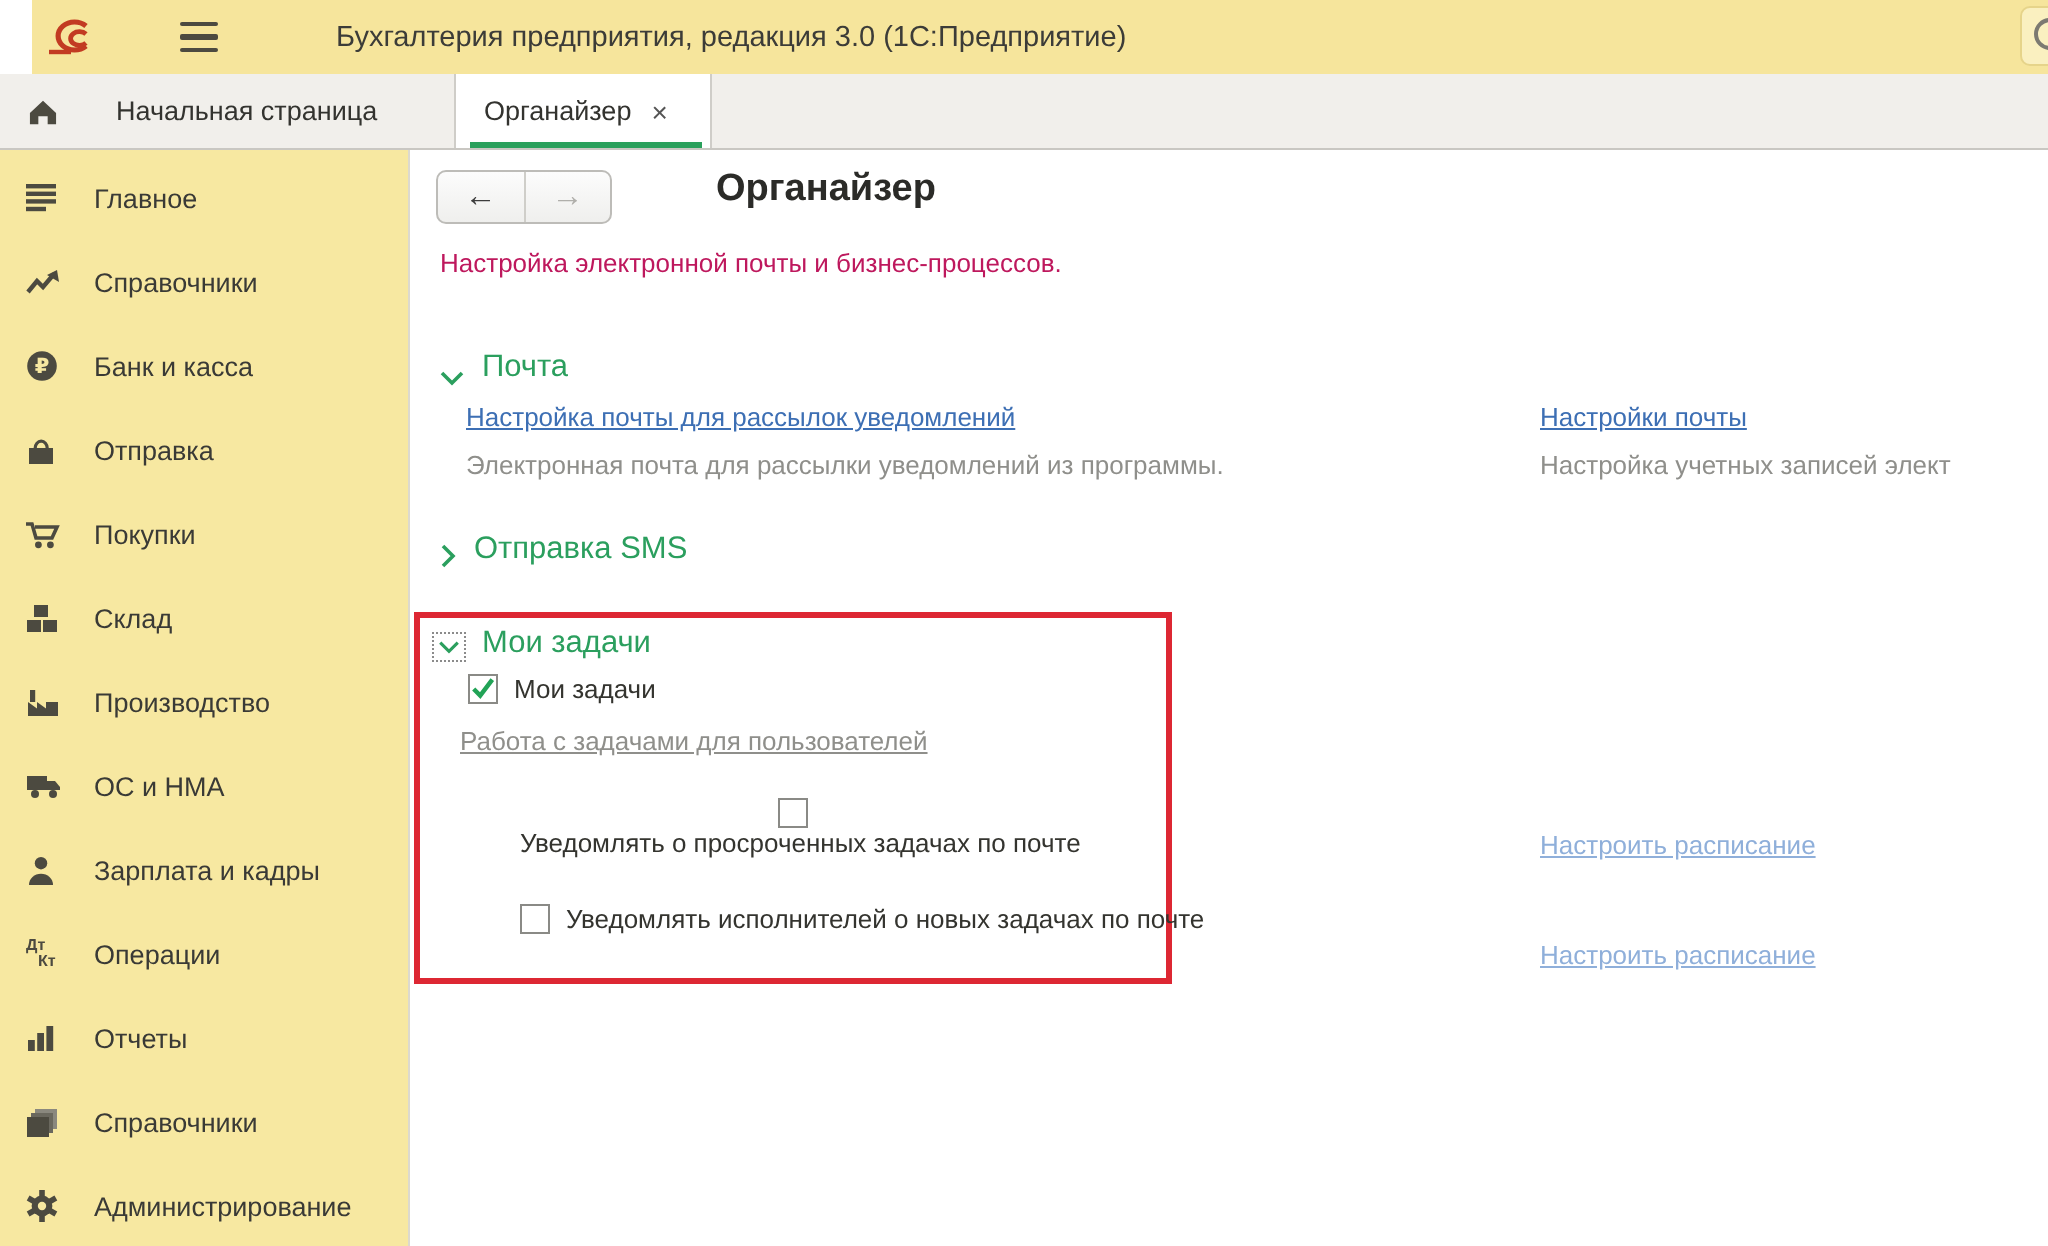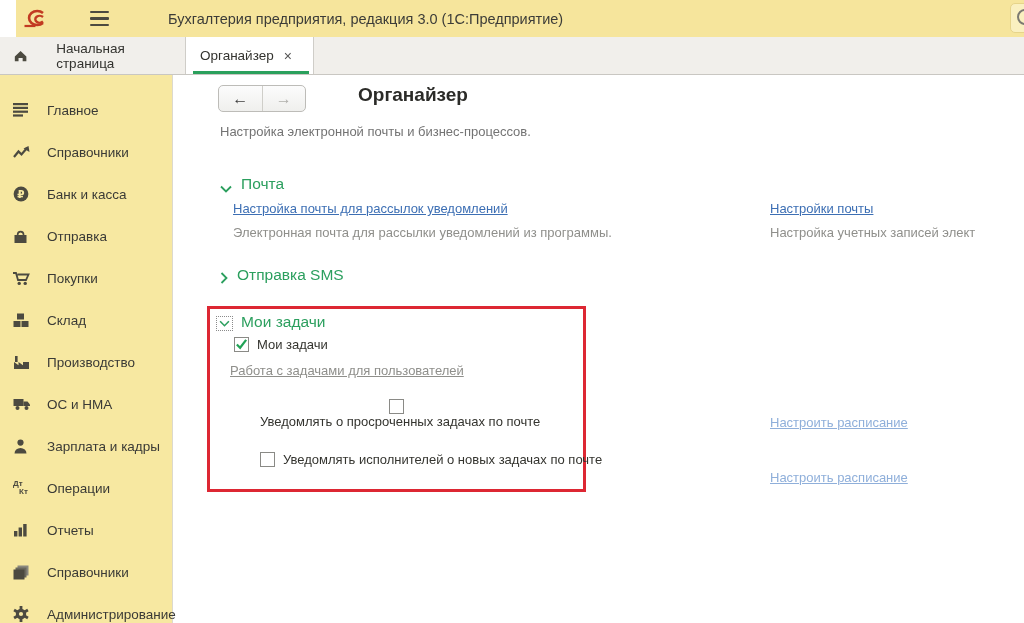--- a/index.html
+++ b/index.html
@@ -24,50 +24,50 @@
   }
   
   .tabbar {
     position:absolute; left:0; top:37px; width:1024px; height:38px;
     background:#f1efeb; border-bottom:1px solid #c9c7c2; display:flex;
   }
   .tab {
     height:100%; display:flex; align-items:center; padding:0 14px;
     font-size:13.5px; color:#33332f; cursor:pointer;
   }
-  .tab.home { border-right:1px solid #cfcdc8; width:186px;gap:20px; }
+  .tab.home { border-right:1px solid #cfcdc8; width:228px;gap:20px; }
   .tab.home .home-ic { margin-right:9px; }
   .tab.active {
     position:relative; background:#fff; border-right:1px solid #cfcdc8; width:128px;
   }
   .tab.active::after {
     content:""; position:absolute; left:7px; right:4px; bottom:0; height:3px; background:#2aa05c;
   }
   .tab .close-x { margin-left:10px; font-size:14px; color:#555; line-height:1; }
   
   .sidebar {
-    position:absolute; left:0; top:75px; width:173px; height:548px;
-    background:#f7e8a1; border-right:1px solid #dcd9ce; padding-top:14px;
+    position:absolute; left:0; top:75px; width:205px; height:548px;
+    background:#f7e8a1; border-right:1px solid #dcd9ce; padding-top:3px;
   }
   .sb-item { height:42px; display:flex; align-items:center; padding-left:13px; cursor:pointer; }
   .sb-ic { width:23px; min-width:23px; height:17px; margin-right:11px; display:flex; align-items:center; }
   .sb-label { font-size:13.5px; color:#3a3a36; white-space:nowrap; }
   .dtkt { font-size:8px; font-weight:bold; color:#4c4a40; line-height:1; }
   .dtkt .b { display:block; margin-left:6px; }
   
   .content { position:absolute; left:206px; top:75px; width:818px; height:548px; background:#fff; }
   .navgroup {
     position:absolute; left:12px; top:10px; width:88px; height:27px;
     background:linear-gradient(#fcfcfc,#efefed); border:1px solid #bdbcb8; border-radius:5px;
     display:flex; overflow:hidden;
   }
   .navbtn { flex:1; border:none; background:transparent; font-size:16px; cursor:pointer; color:#3c3c3c; line-height:1; }
   .navbtn.fwd { border-left:1px solid #cfcec9; color:#b0afab; }
   .page-title { position:absolute; left:152px; top:9px; font-size:19px; color:#2b2b28; }
-  .page-subtitle { position:absolute; left:14px; top:49px; font-size:13px; color:#737373; }
+  .page-subtitle { position:absolute; left:14px; top:49px; font-size:13px; color:#be185d; }
   .sec-head { position:absolute; display:flex; align-items:flex-end; cursor:pointer; }
   .sec-head .chev { margin-right:9px; display:flex; }
   .sec-title { font-size:15.5px; color:#2b9f5e; white-space:nowrap; }
   .chev-focus { width:17px; height:15px; border:1px dotted #8b8b8b; display:flex; align-items:center; justify-content:center; margin-right:8px; }
   .link { font-size:13px; color:#3d6fb4; text-decoration:underline; cursor:pointer; white-space:nowrap; }
   .link.light { color:#8fafda;margin-top:14px; }
   .desc { font-size:13px; color:#8f8f8b; white-space:nowrap; }
   .abs { position:absolute; }
   .cb-row { position:absolute; display:flex; align-items:center; cursor:pointer; }
   .cb-box { width:15px; height:15px; border:1px solid #8a8a86; background:#fff; margin-right:8px; display:flex; align-items:center; justify-content:center; }

